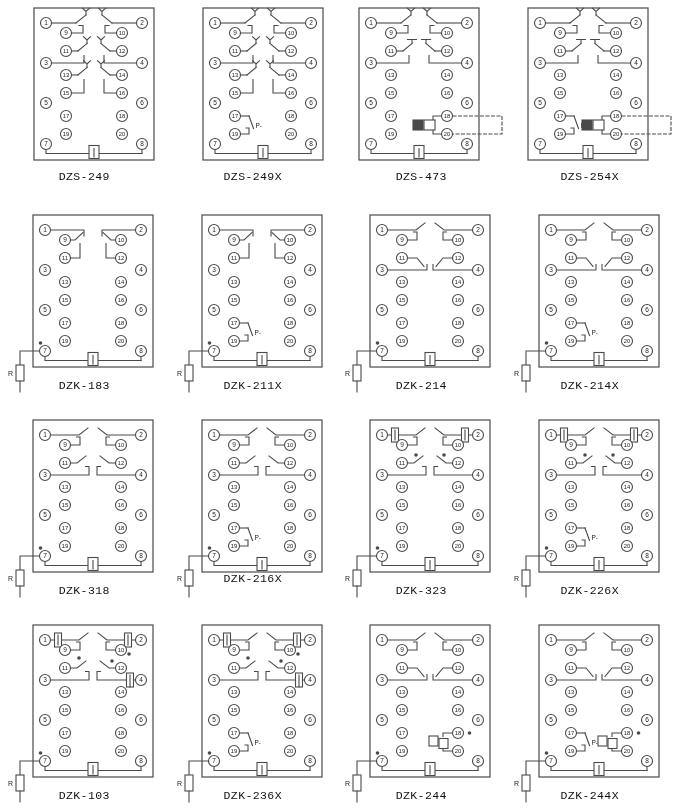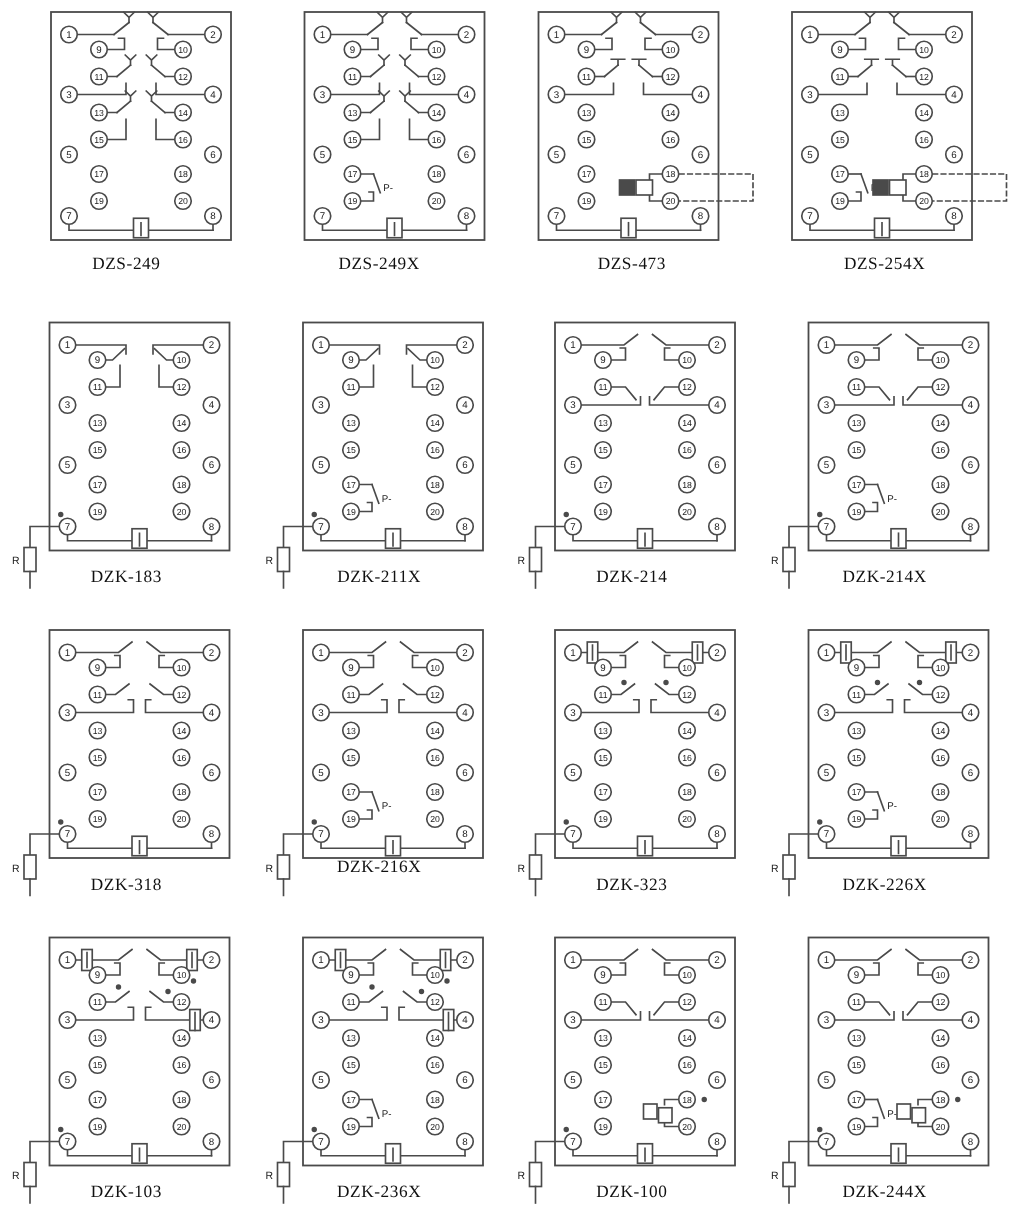--- a/index.html
+++ b/index.html
@@ -1,21 +1,21 @@
 <!DOCTYPE html>
 <html><head>
 <meta charset="utf-8">
 <style>
   html,body{margin:0;padding:0;background:#ffffff;}
   body{width:674px;height:810px;overflow:hidden;font-family:"Liberation Sans",sans-serif;}
   #grid{display:grid;grid-template-columns:repeat(4,168.5px);grid-template-rows:195px 205px 205px 205px;}
   .cell{position:relative;}
   .cell svg{display:block;}
   .diagram-label{position:absolute;left:0;width:100%;text-align:center;
-    font-size:11.5px;color:#111;letter-spacing:.4px;font-family:Liberation Serif, serif;}
+    font-size:11.5px;color:#111;letter-spacing:.4px;font-family:Liberation Mono, monospace;}
 </style>
 </head>
 <body>
 
 <div id="grid">
     <div class="cell">
       <svg width="168.5" height="195" viewBox="0 0 168.5 195" xmlns="http://www.w3.org/2000/svg">
         <g transform="translate(34,8)" stroke="#4a4a4a" stroke-width="1.1" fill="none" stroke-linecap="square">
           <rect x="0" y="0" width="120" height="152" fill="#fff" stroke-width="1.2"></rect>
           <path d="M17.5 15 H42"></path>
@@ -1092,21 +1092,21 @@
           <circle cx="32" cy="126" r="5.5" fill="#fff"></circle>
           <text x="32" y="128.088" stroke="none" fill="#222222" font-size="5.8" text-anchor="middle" font-family="Liberation Sans,sans-serif">19</text>
           <circle cx="88" cy="126" r="5.5" fill="#fff"></circle>
           <text x="88" y="128.088" stroke="none" fill="#222222" font-size="5.8" text-anchor="middle" font-family="Liberation Sans,sans-serif">20</text>
           <circle cx="12" cy="136" r="5.5" fill="#fff"></circle>
           <text x="12" y="138.34" stroke="none" fill="#222222" font-size="6.5" text-anchor="middle" font-family="Liberation Sans,sans-serif">7</text>
           <circle cx="108" cy="136" r="5.5" fill="#fff"></circle>
           <text x="108" y="138.34" stroke="none" fill="#222222" font-size="6.5" text-anchor="middle" font-family="Liberation Sans,sans-serif">8</text>
         </g>
       </svg>
-      <div class="diagram-label" style="top:184px">DZK-100</div>
+      <div class="diagram-label" style="top:184px">DZK-244</div>
     </div>
     <div class="cell">
       <svg width="168.5" height="205" viewBox="0 0 168.5 205" xmlns="http://www.w3.org/2000/svg">
         <g transform="translate(33,20)" stroke="#4a4a4a" stroke-width="1.1" fill="none" stroke-linecap="square">
           <rect x="0" y="0" width="120" height="152" fill="#fff" stroke-width="1.2"></rect>
           <path d="M17.5 15 H46 L55 8"></path>
           <path d="M37.5 25 H47 V17 H43.5"></path>
           <path d="M102.5 15 H74 L65 8"></path>
           <path d="M82.5 25 H73 V17 H76.5"></path>
           <path d="M37.5 43 H47 L54 51.5"></path>

